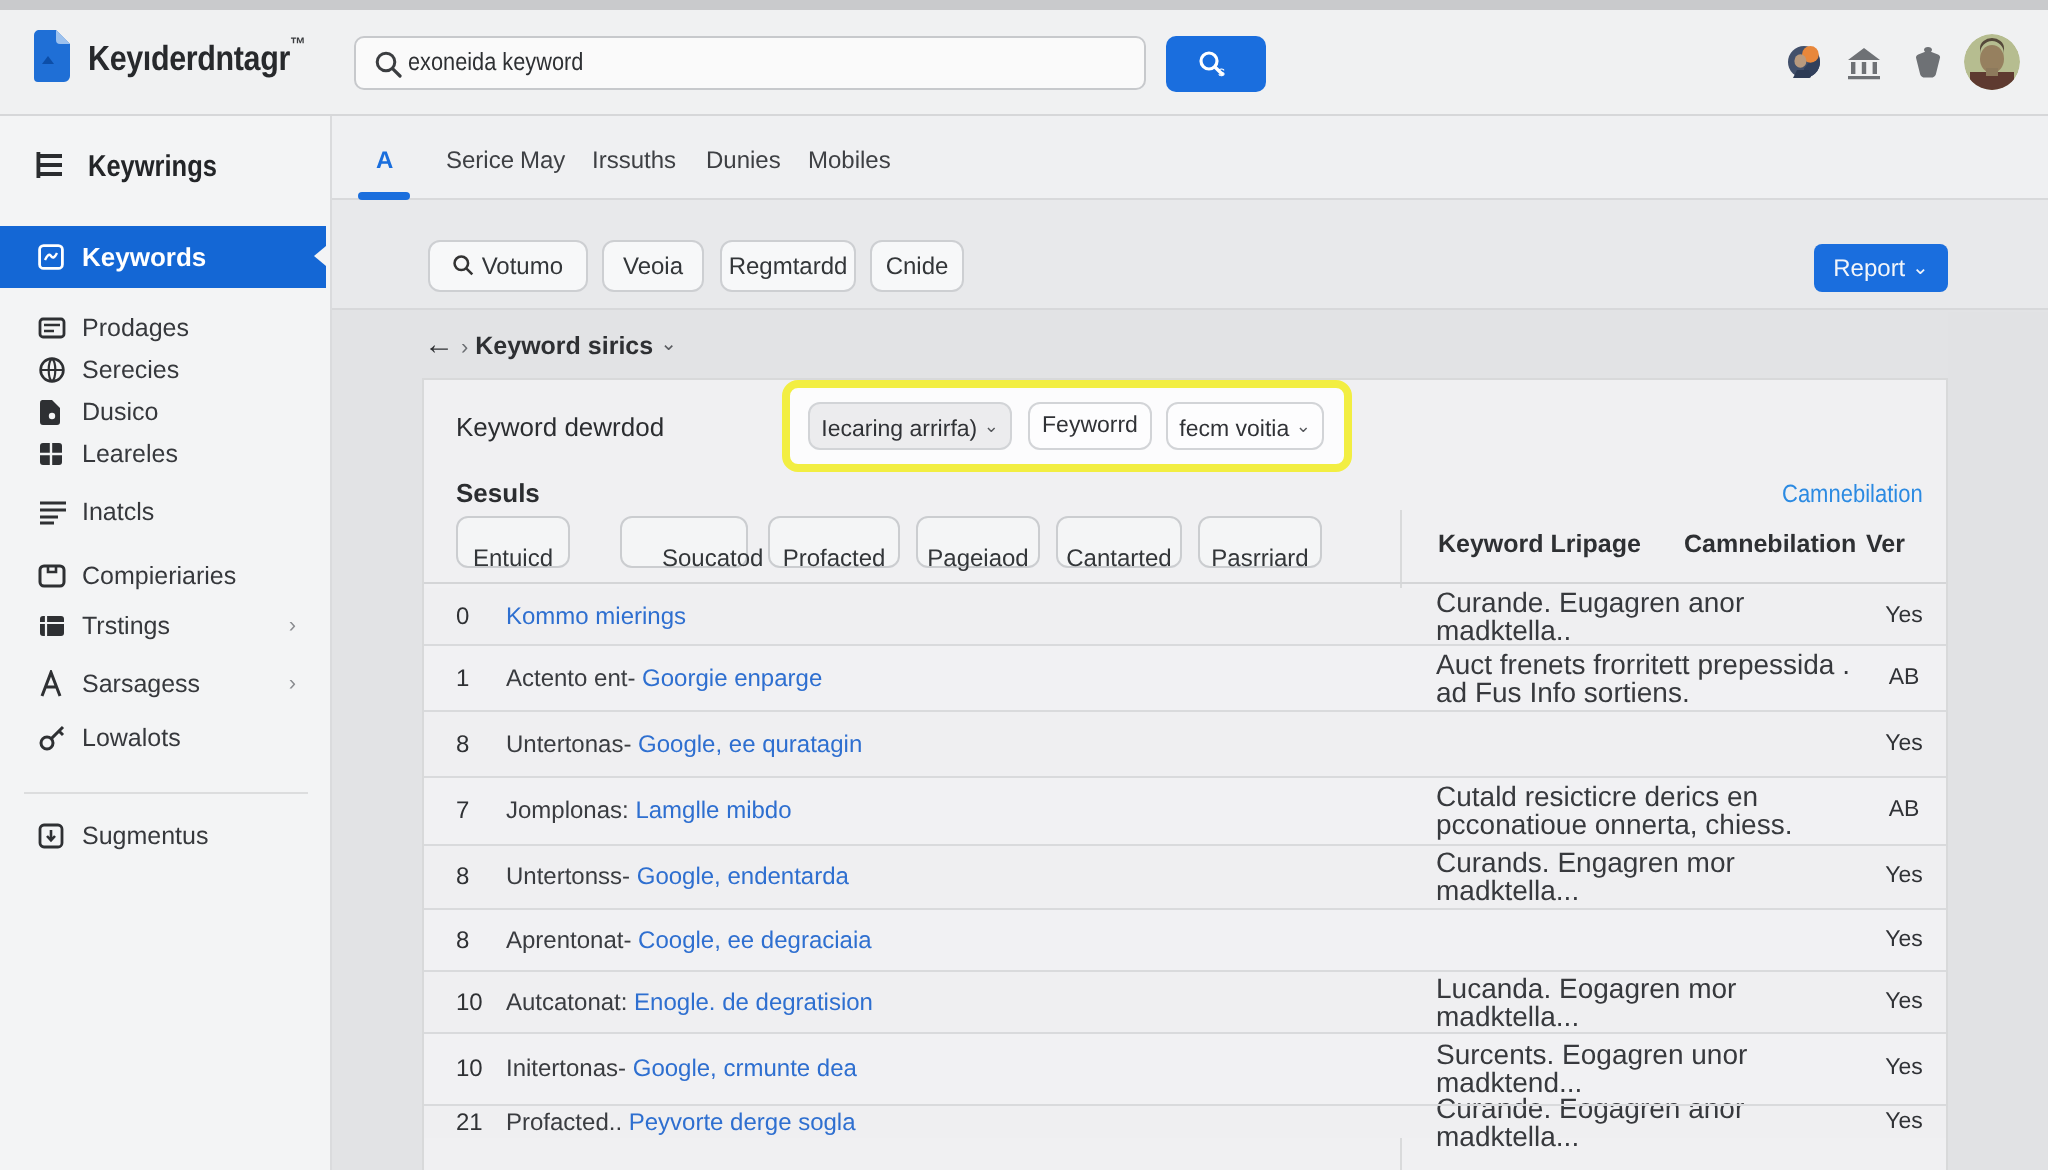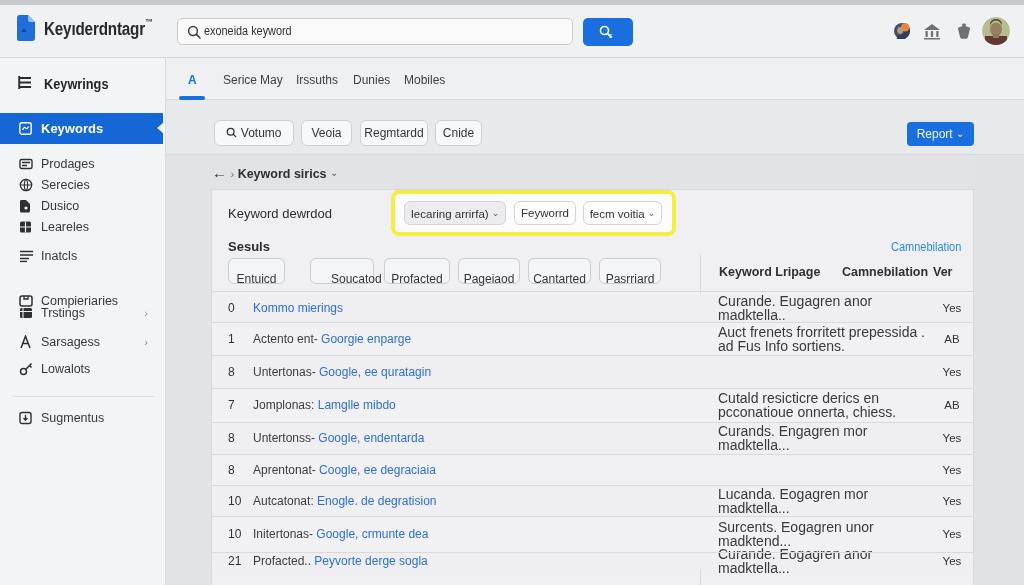--- a/index.html
+++ b/index.html
@@ -173,21 +173,21 @@
       <path d="M6.5 1 v11 M1 6.5 h11" stroke="#f3f4f5" stroke-width="1.2"></path>
     </svg>
     <span class="lbl">Leareles</span>
   </div>
 <div class="sbitem abs" style="top:245px;">
     <svg width="15" height="13" viewBox="0 0 15 13">
       <path d="M1 2 h13 M1 5.5 h13 M1 9 h9 M1 12 h7" stroke="#2e3033" stroke-width="1.5"></path>
     </svg>
     <span class="lbl">Inatcls</span>
   </div>
-<div class="sbitem abs" style="top:290px;">
+<div class="sbitem abs" style="top:277px;">
     <svg width="14" height="12" viewBox="0 0 14 12">
       <rect x="1" y="1" width="12" height="10" rx="2" fill="none" stroke="#2e3033" stroke-width="1.5"></rect>
       <path d="M5 1 v3 h4 v-3" fill="none" stroke="#2e3033" stroke-width="1.3"></path>
     </svg>
     <span class="lbl">Compieriaries</span>
   </div>
 <div class="sbitem abs" style="top:302px;">
     <svg width="14" height="13" viewBox="0 0 14 13">
       <rect x="1" y="1.5" width="12" height="10" rx="1.5" fill="#2e3033"></rect>
       <path d="M4 1.5 v10 M1 5 h12" stroke="#f3f4f5" stroke-width="1.1"></path>

